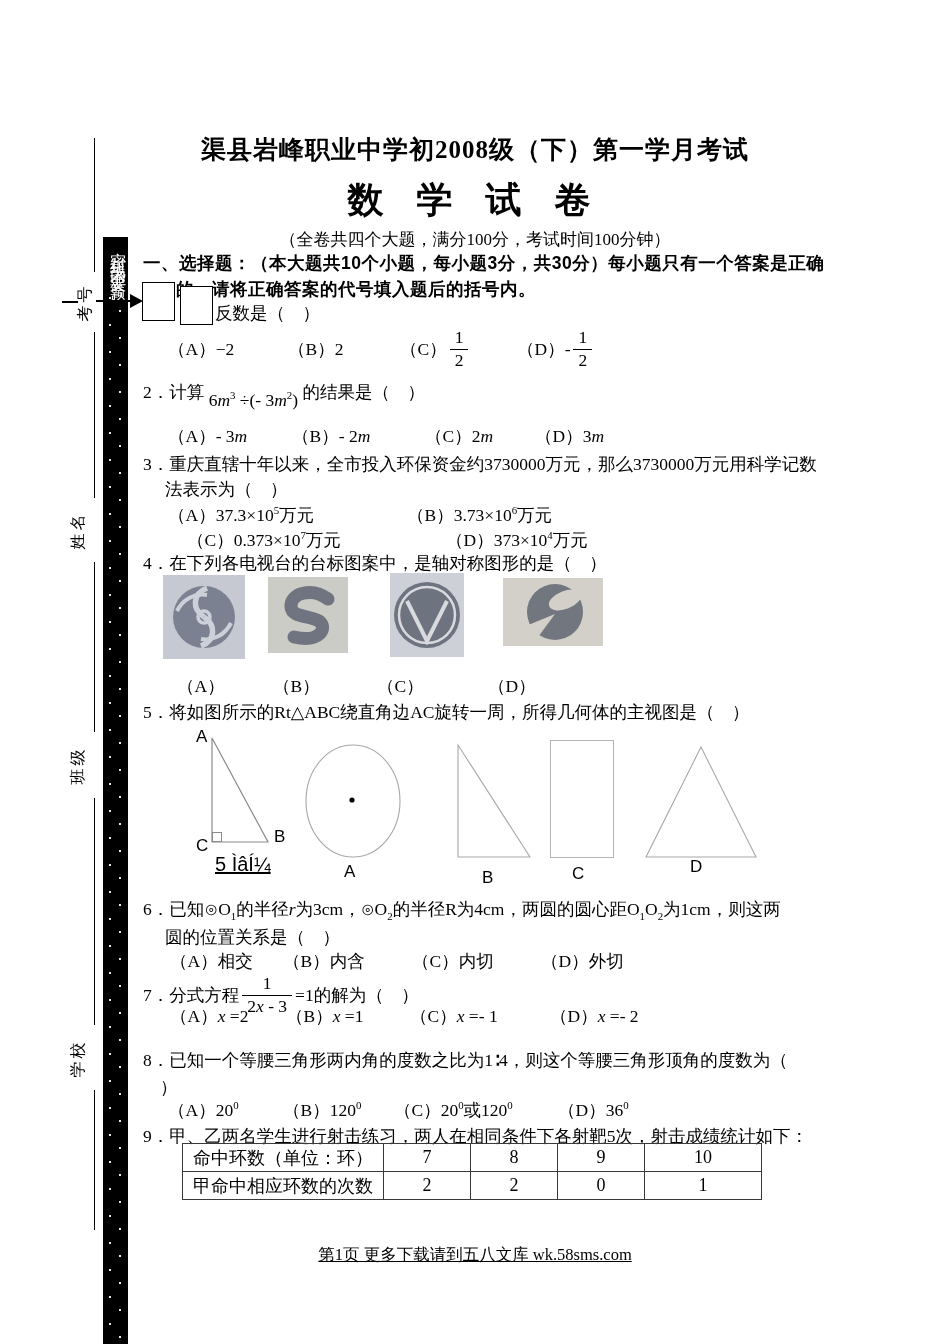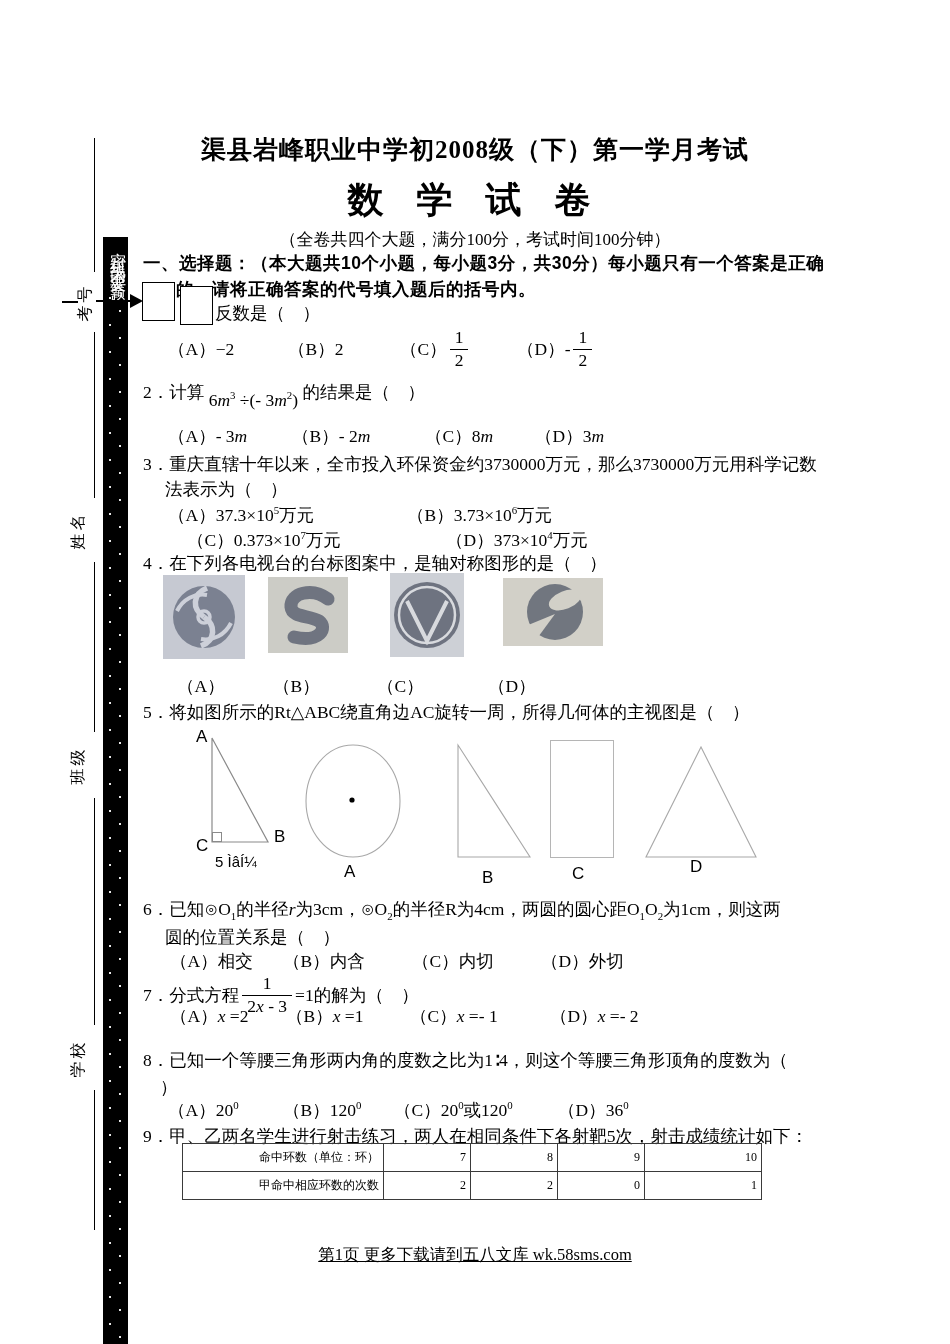--- a/index.html
+++ b/index.html
@@ -32,23 +32,23 @@
   .seal-text{position:absolute;left:103px;top:239px;width:25px;background:#000;color:#fff;
       writing-mode:vertical-rl;text-orientation:upright;font-size:16px;letter-spacing:5px;
       padding-bottom:8px;text-align:center;}
   .ansbox{position:absolute;width:31px;height:37px;background:#fff;border:1.6px solid #000;z-index:5;}
   .arrow-line{position:absolute;left:96px;top:300px;width:36px;height:1.6px;background:#000;}
   .arrow-head{position:absolute;left:130px;top:294px;width:0;height:0;
       border-top:7px solid transparent;border-bottom:7px solid transparent;border-left:13px solid #000;}
   .tick{position:absolute;height:1.5px;background:#000;}
   .logo{position:absolute;}
   .shape-label{font-family:"Liberation Sans",sans-serif;font-size:17px;}
-  .caption{font-family:"Liberation Sans",sans-serif;font-size:15px;}
+  .caption{font-family:"Liberation Sans",sans-serif;font-size:20px;text-decoration:underline;}
   table.score{border-collapse:collapse;}
-  table.score td{border:1.8px solid #3a3a3a;height:27px;text-align:right;font-size:12px;padding:0 4px;}
+  table.score td{border:1.8px solid #3a3a3a;height:27px;text-align:center;font-size:18px;padding:0 4px;}
   .footer{font-size:16.5px;text-decoration:underline;}
 </style>
 </head>
 <body>
 
 <div class="page">
 
   <div class="vline" style="top:138px;height:134px;"></div>
   <div class="vline" style="top:332px;height:166px;"></div>
   <div class="vline" style="top:562px;height:170px;"></div>
@@ -97,21 +97,21 @@
   </div>
 
   <div class="abs body-line" style="left:143px;top:380px;">
     <span>2．计算</span>
     <span class="low"><span>6</span><span class="i">m</span><span class="sup">3</span><span> ÷(- 3</span><span class="i">m</span><span class="sup">2</span><span>)</span></span>
     <span>的结果是（　）</span>
   </div>
   <div class="optrow" style="top:424px;">
     <span style="left:168px;"><span>（A）- 3</span><span class="i">m</span></span>
     <span style="left:292px;"><span>（B）- 2</span><span class="i">m</span></span>
-    <span style="left:425px;"><span>（C）8</span><span class="i">m</span></span>
+    <span style="left:425px;"><span>（C）2</span><span class="i">m</span></span>
     <span style="left:535px;"><span>（D）3</span><span class="i">m</span></span>
   </div>
 
   <div class="abs body-line" style="left:143px;top:452px;">3．重庆直辖十年以来，全市投入环保资金约3730000万元，那么3730000万元用科学记数</div>
   <div class="abs body-line" style="left:165px;top:477px;">法表示为（　）</div>
   <div class="optrow" style="top:503px;">
     <span style="left:168px;"><span>（A）37.3×10</span><span class="sup">5</span><span>万元</span></span>
     <span style="left:407px;"><span>（B）3.73×10</span><span class="sup">6</span><span>万元</span></span>
   </div>
   <div class="optrow" style="top:528px;padding-left:32px;">

